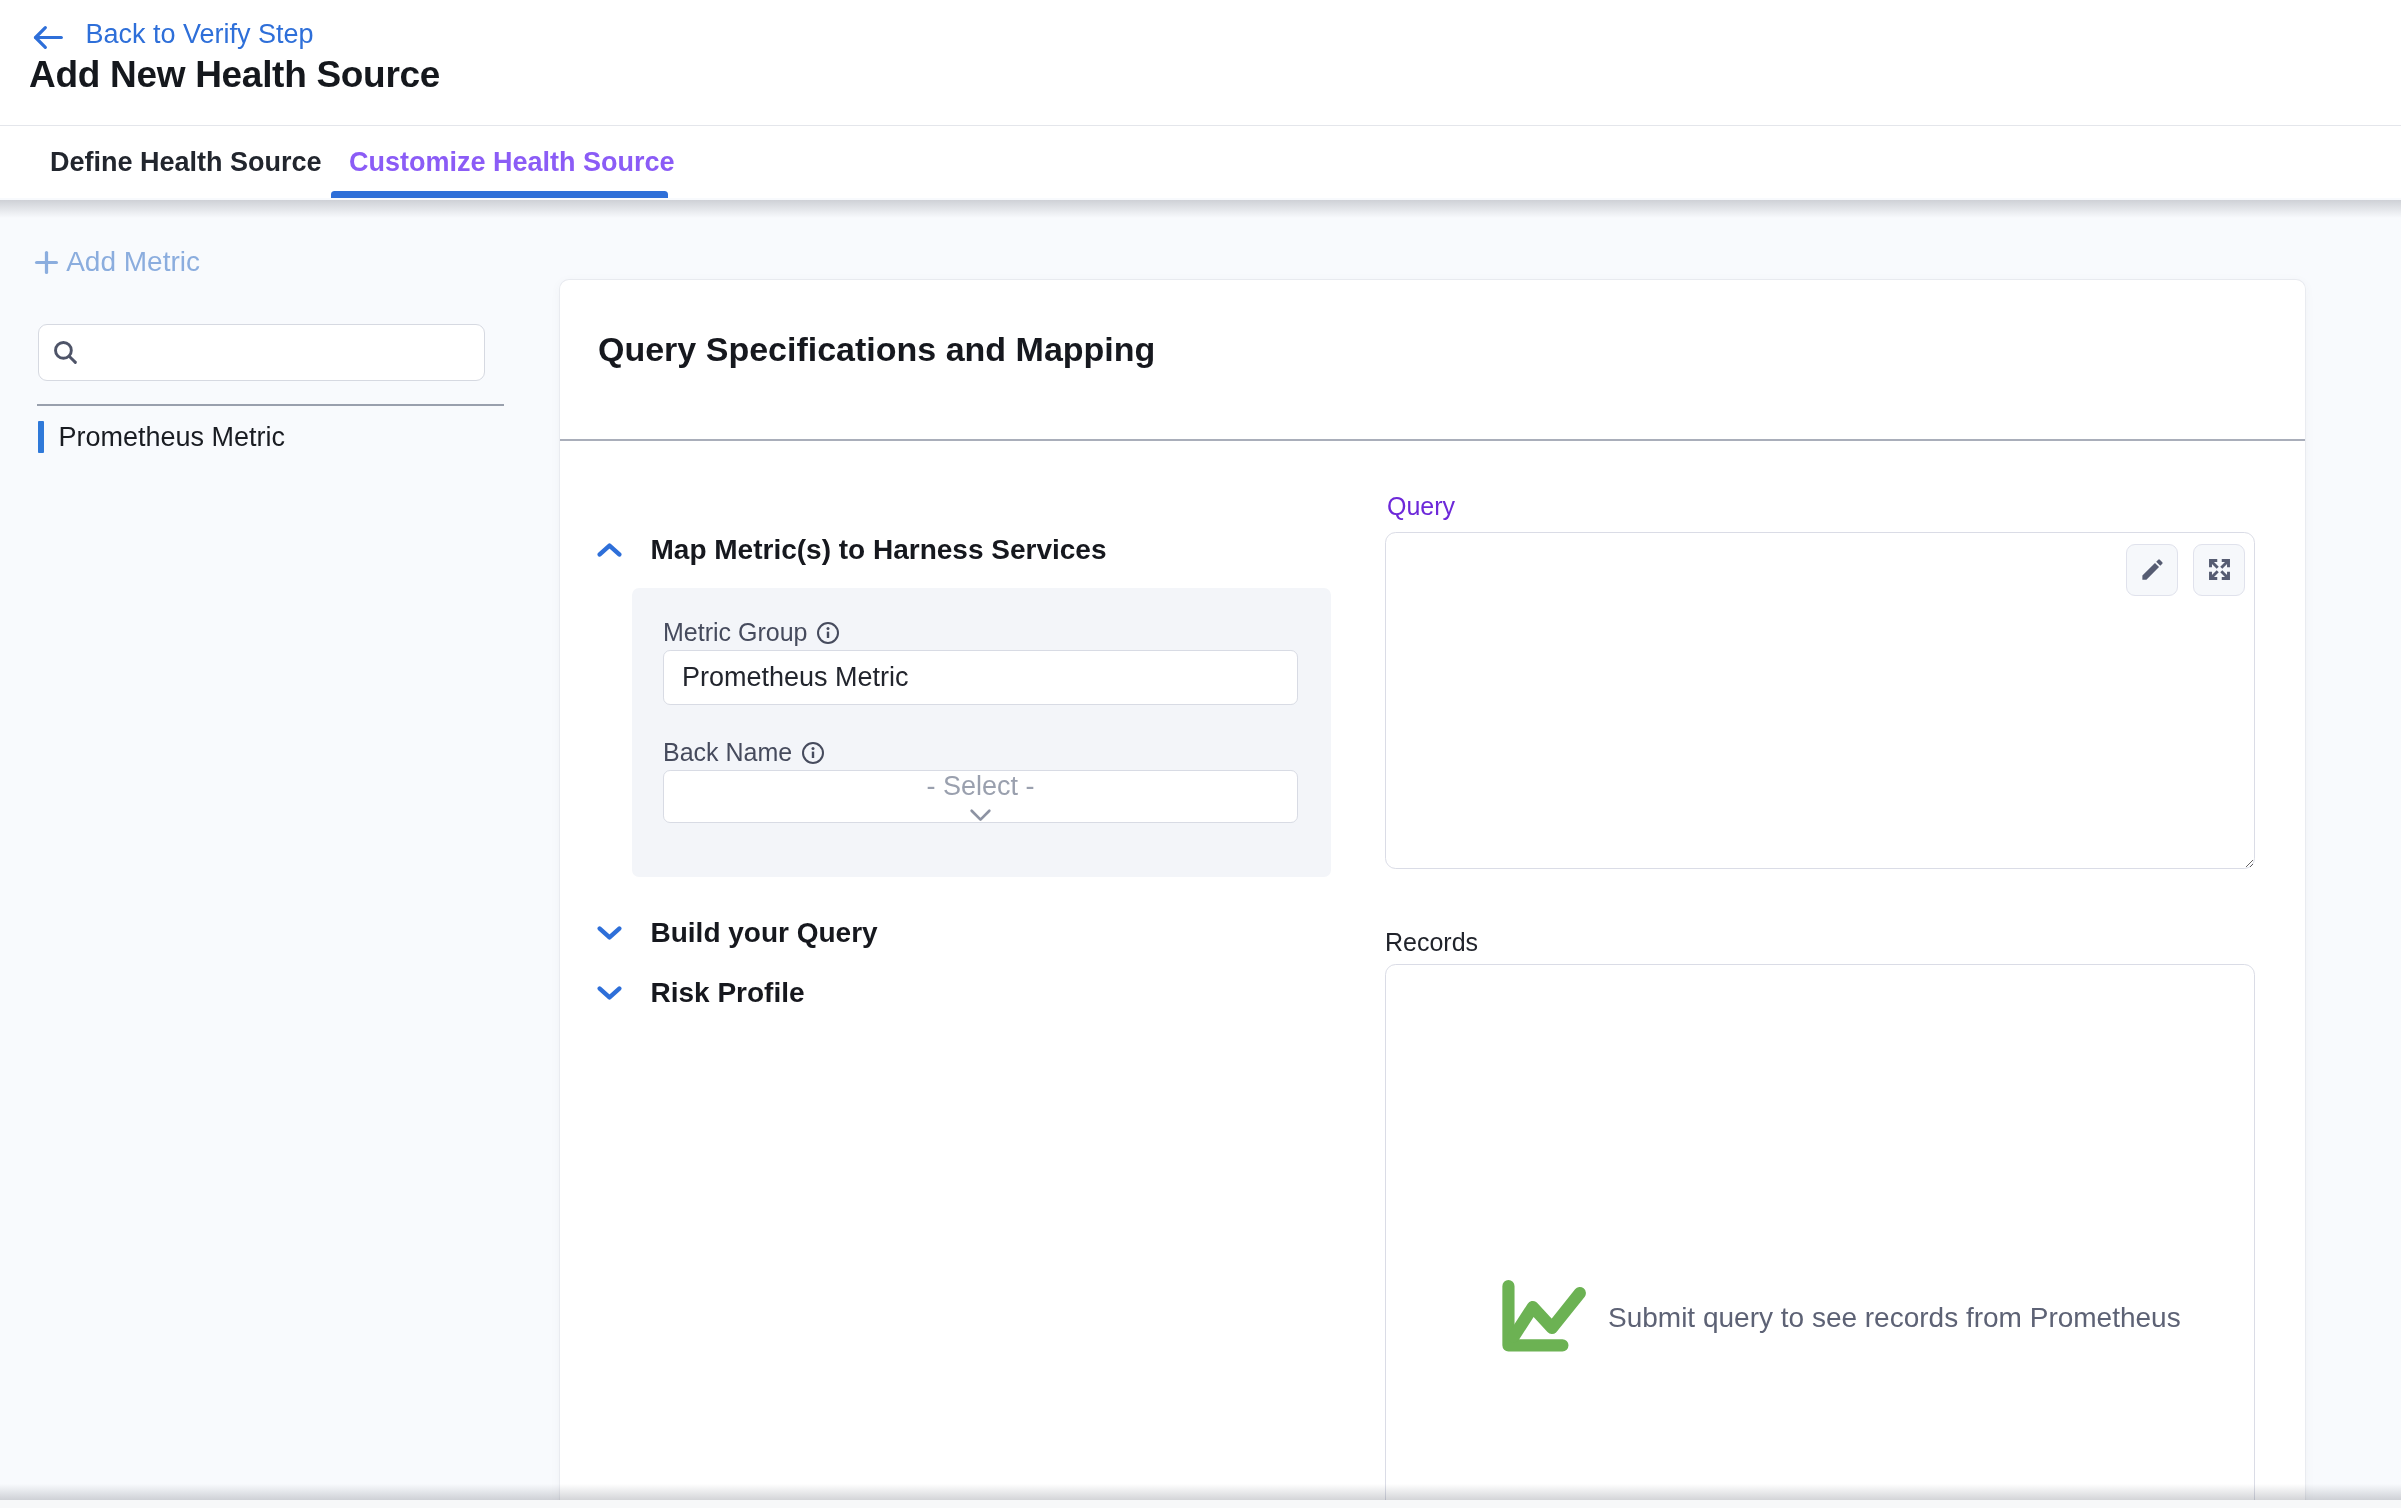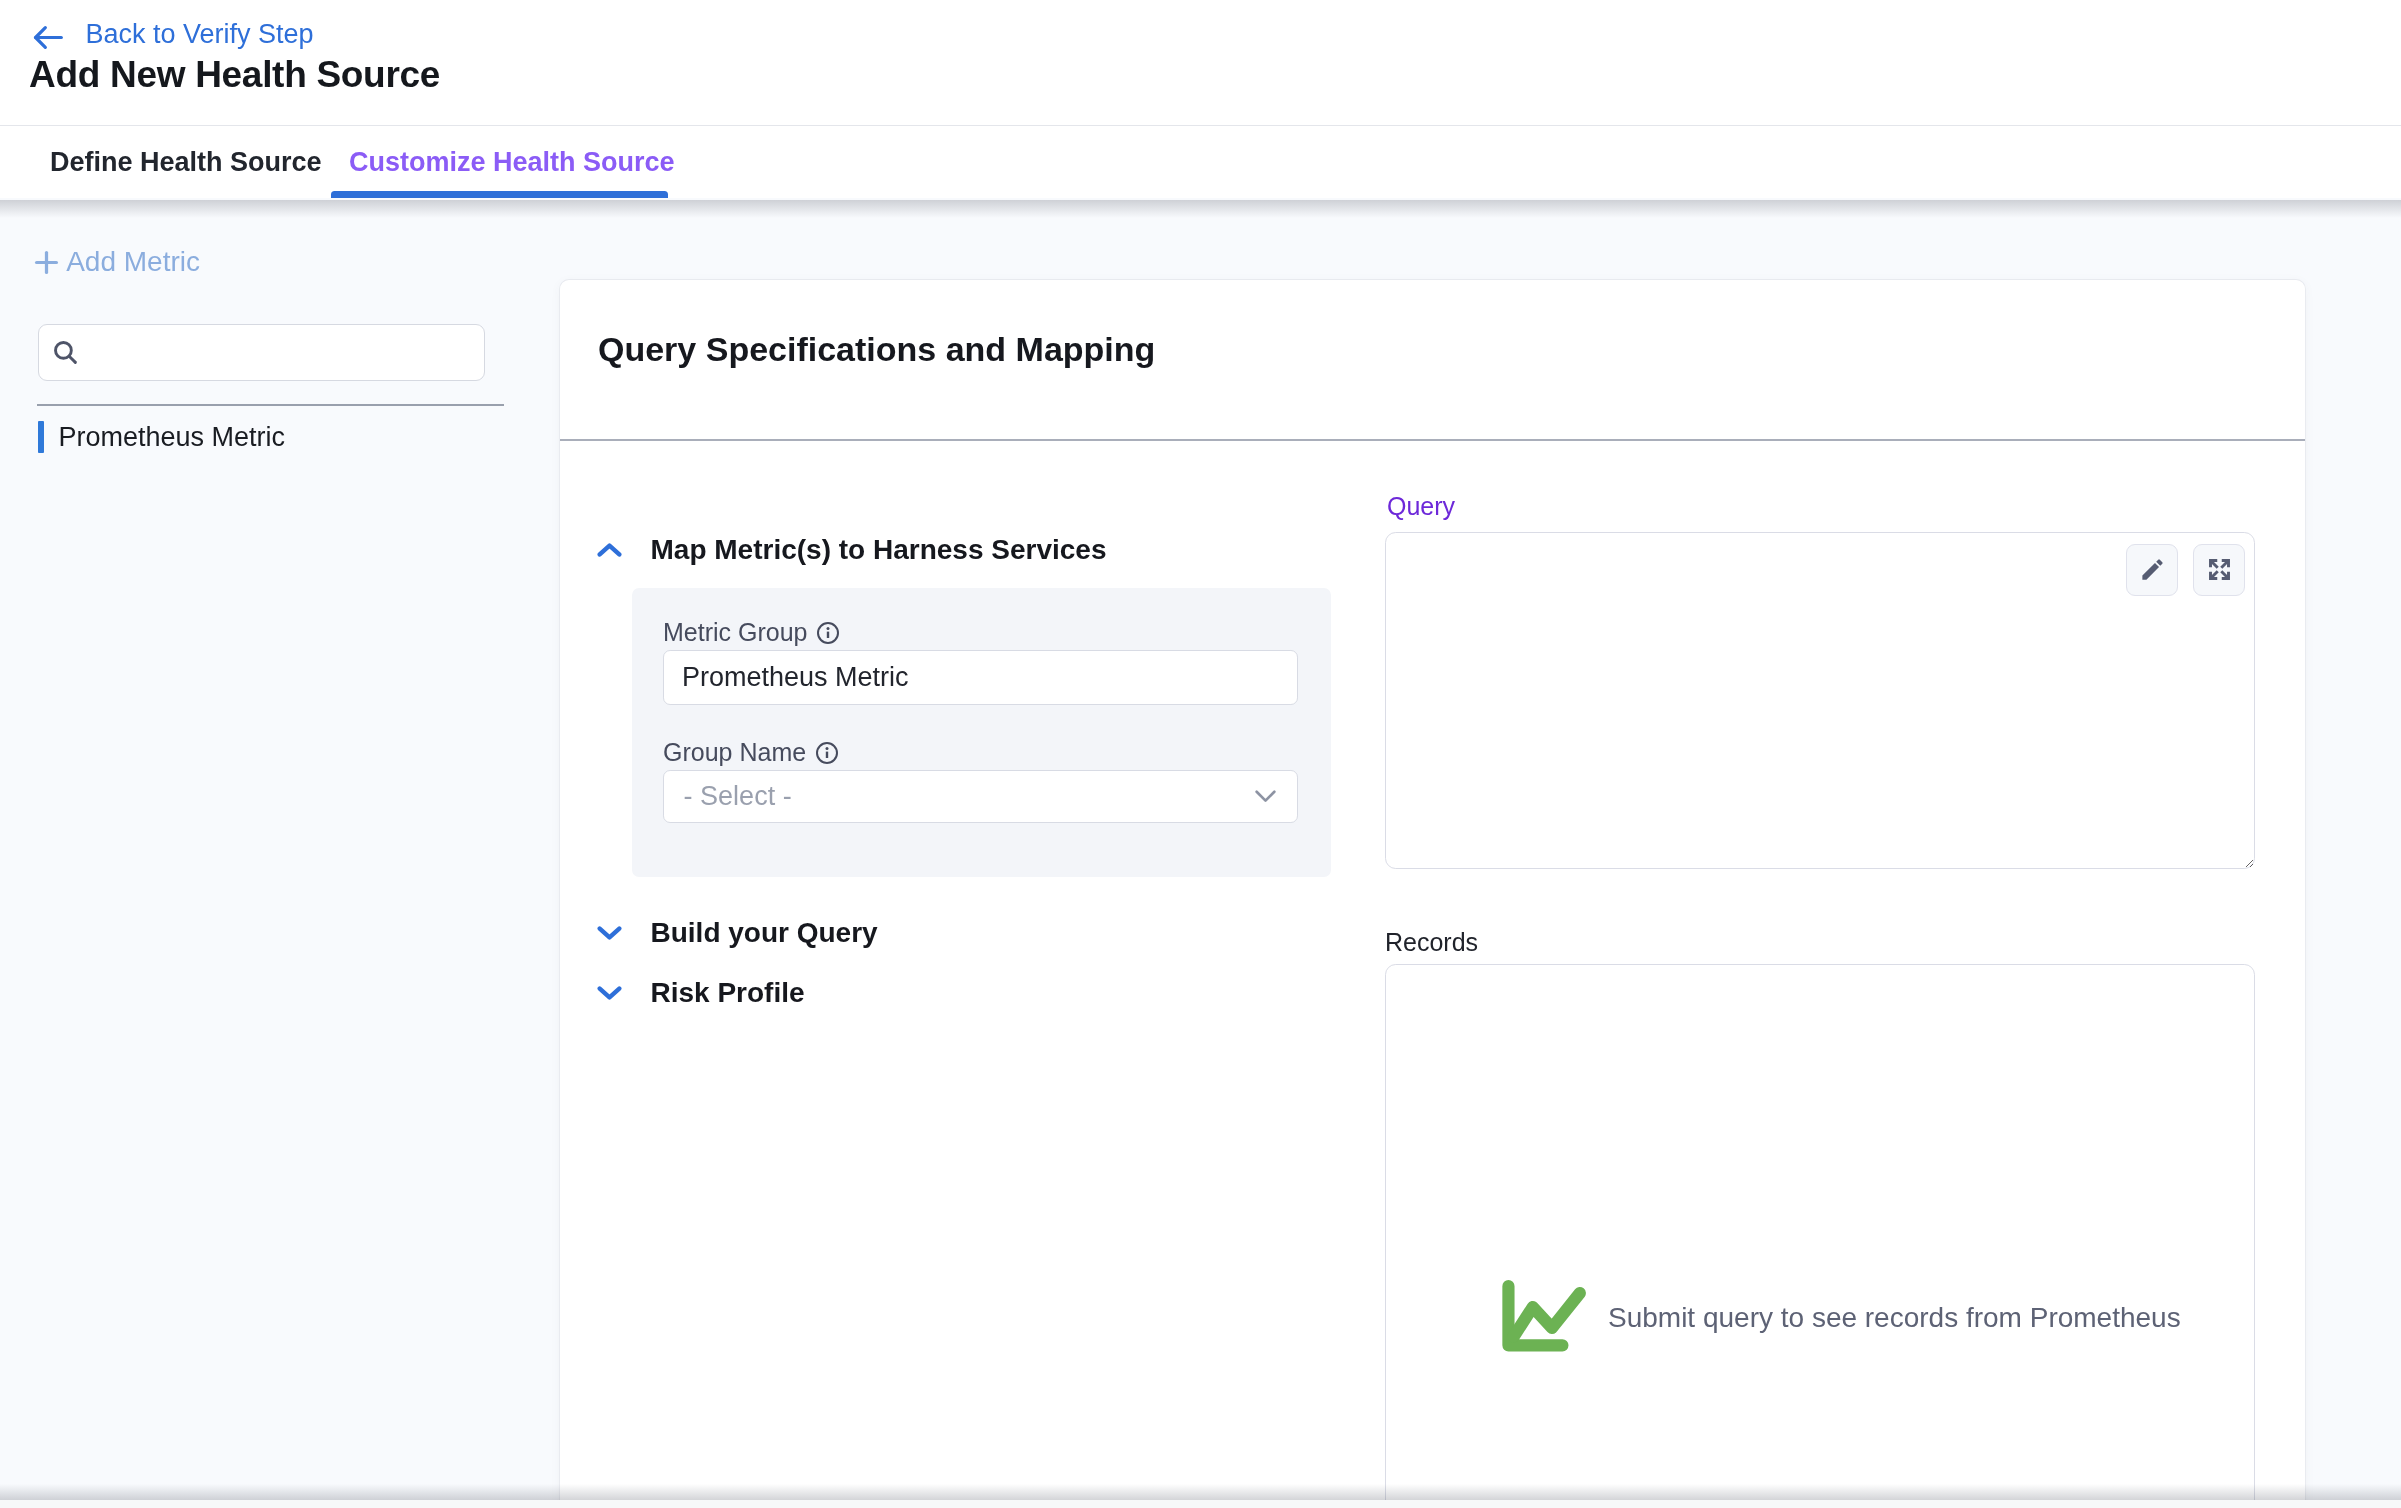--- a/index.html
+++ b/index.html
@@ -56,21 +56,21 @@
   .map-card { position:absolute; left:72px; top:308px; width:699px; height:289px; background:#f3f5f9; border-radius:7.1px; }
   .field-label { position:absolute; left:31px; display:flex; align-items:center; gap:9px;
     font-size:25px; font-weight:500; color:#464b5d; }
   .lbl-metric { top:30px; }
   .lbl-group  { top:150px; }
   .text-input { position:absolute; left:31px; top:62px; width:635px; height:55px; background:#fff;
     border:1.8px solid #d8dbe4; border-radius:7.1px; padding:0 18px; font-family:inherit;
     font-size:27px; color:#22252d; outline:none; }
   .select-box { position:absolute; left:31px; top:182px; width:635px; height:53px; background:#fff;
     border:1.8px solid #d8dbe4; border-radius:7.1px; display:flex; align-items:center;
-    justify-content:space-between; padding:0 19.6px; cursor:pointer; }
+    justify-content:space-between; padding:0 19.6px; cursor:pointer;flex-direction:column; }
   .select-box .placeholder { font-size:27px; color:#9aa0ae; }
 
   .query-label   { position:absolute; left:827px; top:212px; font-size:25px; color:#6d28d9; }
   .query-box { position:absolute; left:825px; top:252px; width:870px; height:337px; }
   .query-box textarea { width:100%; height:100%; border:1.8px solid #dadce6; border-radius:10.7px;
     background:#fff; outline:none; font-family:inherit; font-size:25px; padding:16px; color:#22252d; }
   .qbtn { position:absolute; top:11.6px; width:52px; height:52px; background:#f6f8fb; border:1.8px solid #e0e2ec;
     border-radius:9px; display:flex; align-items:center; justify-content:center; cursor:pointer; }
   .qbtn-edit   { right:77px; }
   .qbtn-expand { right:9.8px; }
@@ -150,21 +150,21 @@
         <span>Metric Group</span>
         <svg width="24" height="24" viewBox="0 0 24 24" fill="none" stroke="#464b5d" stroke-width="2">
           <circle cx="12" cy="12" r="10"></circle>
             <path d="M12 10.6 V17" stroke-width="2.4"></path>
             <circle cx="12" cy="7.4" r="1.5" fill="#464b5d" stroke="none"></circle>
         </svg>
       </div>
       <input class="text-input" type="text" value="Prometheus Metric" style="">
 
       <div class="field-label lbl-group">
-        <span>Group Name</span>
+        <span>Back Name</span>
         <svg width="24" height="24" viewBox="0 0 24 24" fill="none" stroke="#464b5d" stroke-width="2">
           <circle cx="12" cy="12" r="10"></circle>
             <path d="M12 10.6 V17" stroke-width="2.4"></path>
             <circle cx="12" cy="7.4" r="1.5" fill="#464b5d" stroke="none"></circle>
         </svg>
       </div>
       <div class="select-box">
         <span class="placeholder">- Select -</span>
         <svg width="23" height="14.3" viewBox="0 0 26 16" fill="none" stroke="#8d93a3" stroke-width="3" stroke-linecap="round" stroke-linejoin="round">
           <path d="M3 3 L13 13 L23 3"></path>

